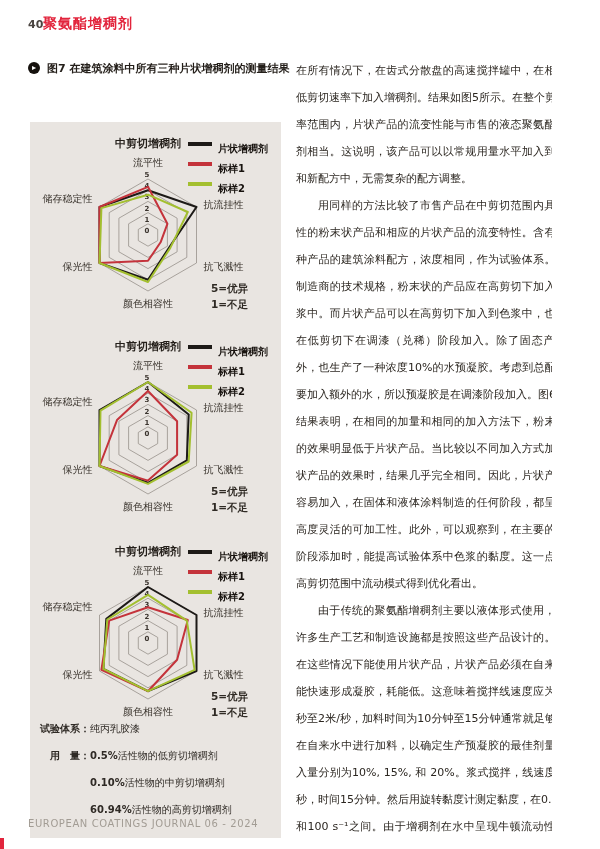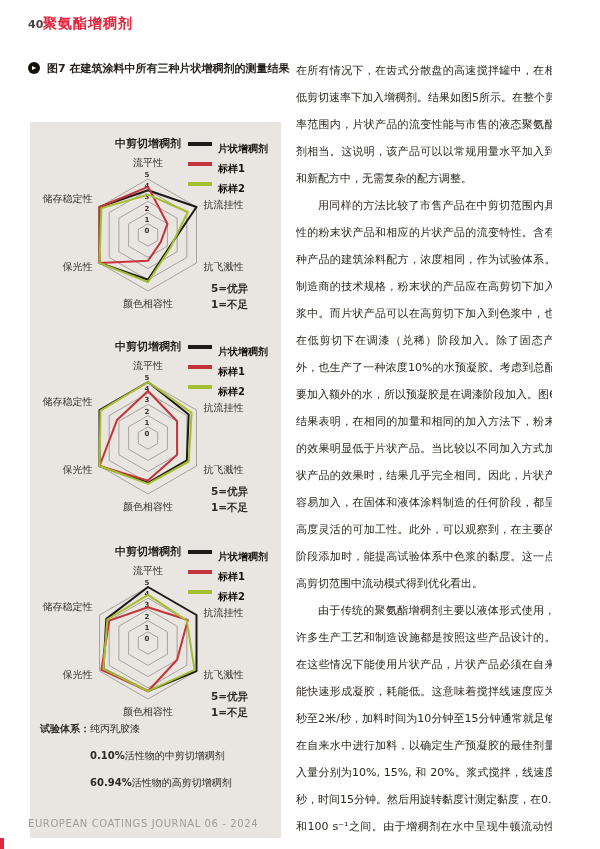--- a/index.html
+++ b/index.html
@@ -192,20 +192,24 @@
         <div>1=不足</div>
       </div>
     </div>
 
     <div class="fig-footer">
       <div class="fig-row">
         <span class="fig-label">试验体系：</span>
         <span class="fig-val">纯丙乳胶漆</span>
       </div>
       <div class="fig-row">
+        <span class="fig-label">用　量：</span>
+        <span class="fig-val"><span class="fig-strong">0.5%</span><span>活性物的低剪切增稠剂</span></span>
+      </div>
+      <div class="fig-row">
         <span class="fig-label"></span>
         <span class="fig-val"><span class="fig-strong">0.10%</span><span>活性物的中剪切增稠剂</span></span>
       </div>
       <div class="fig-row">
         <span class="fig-label"></span>
         <span class="fig-val"><span class="fig-strong">60.94%</span><span>活性物的高剪切增稠剂</span></span>
       </div>
     </div>
   </div>
 

